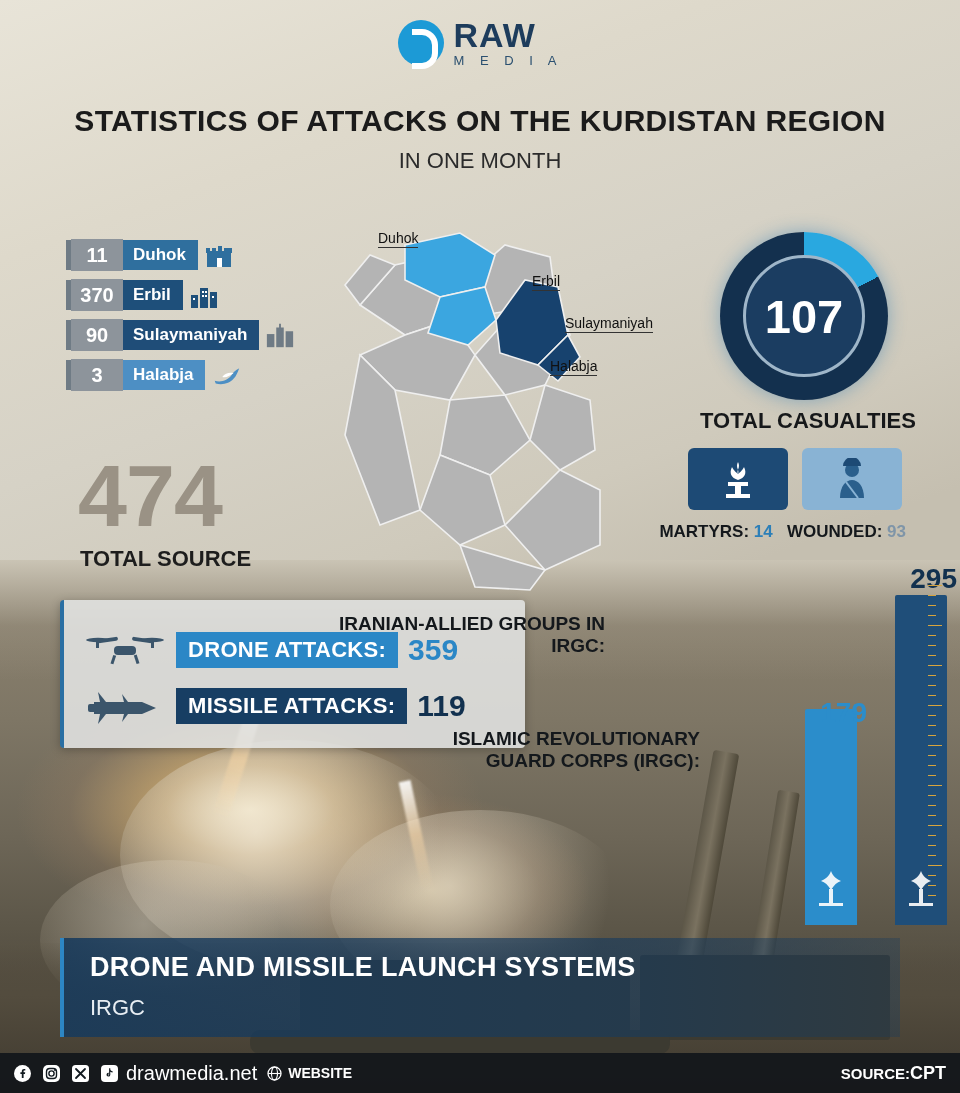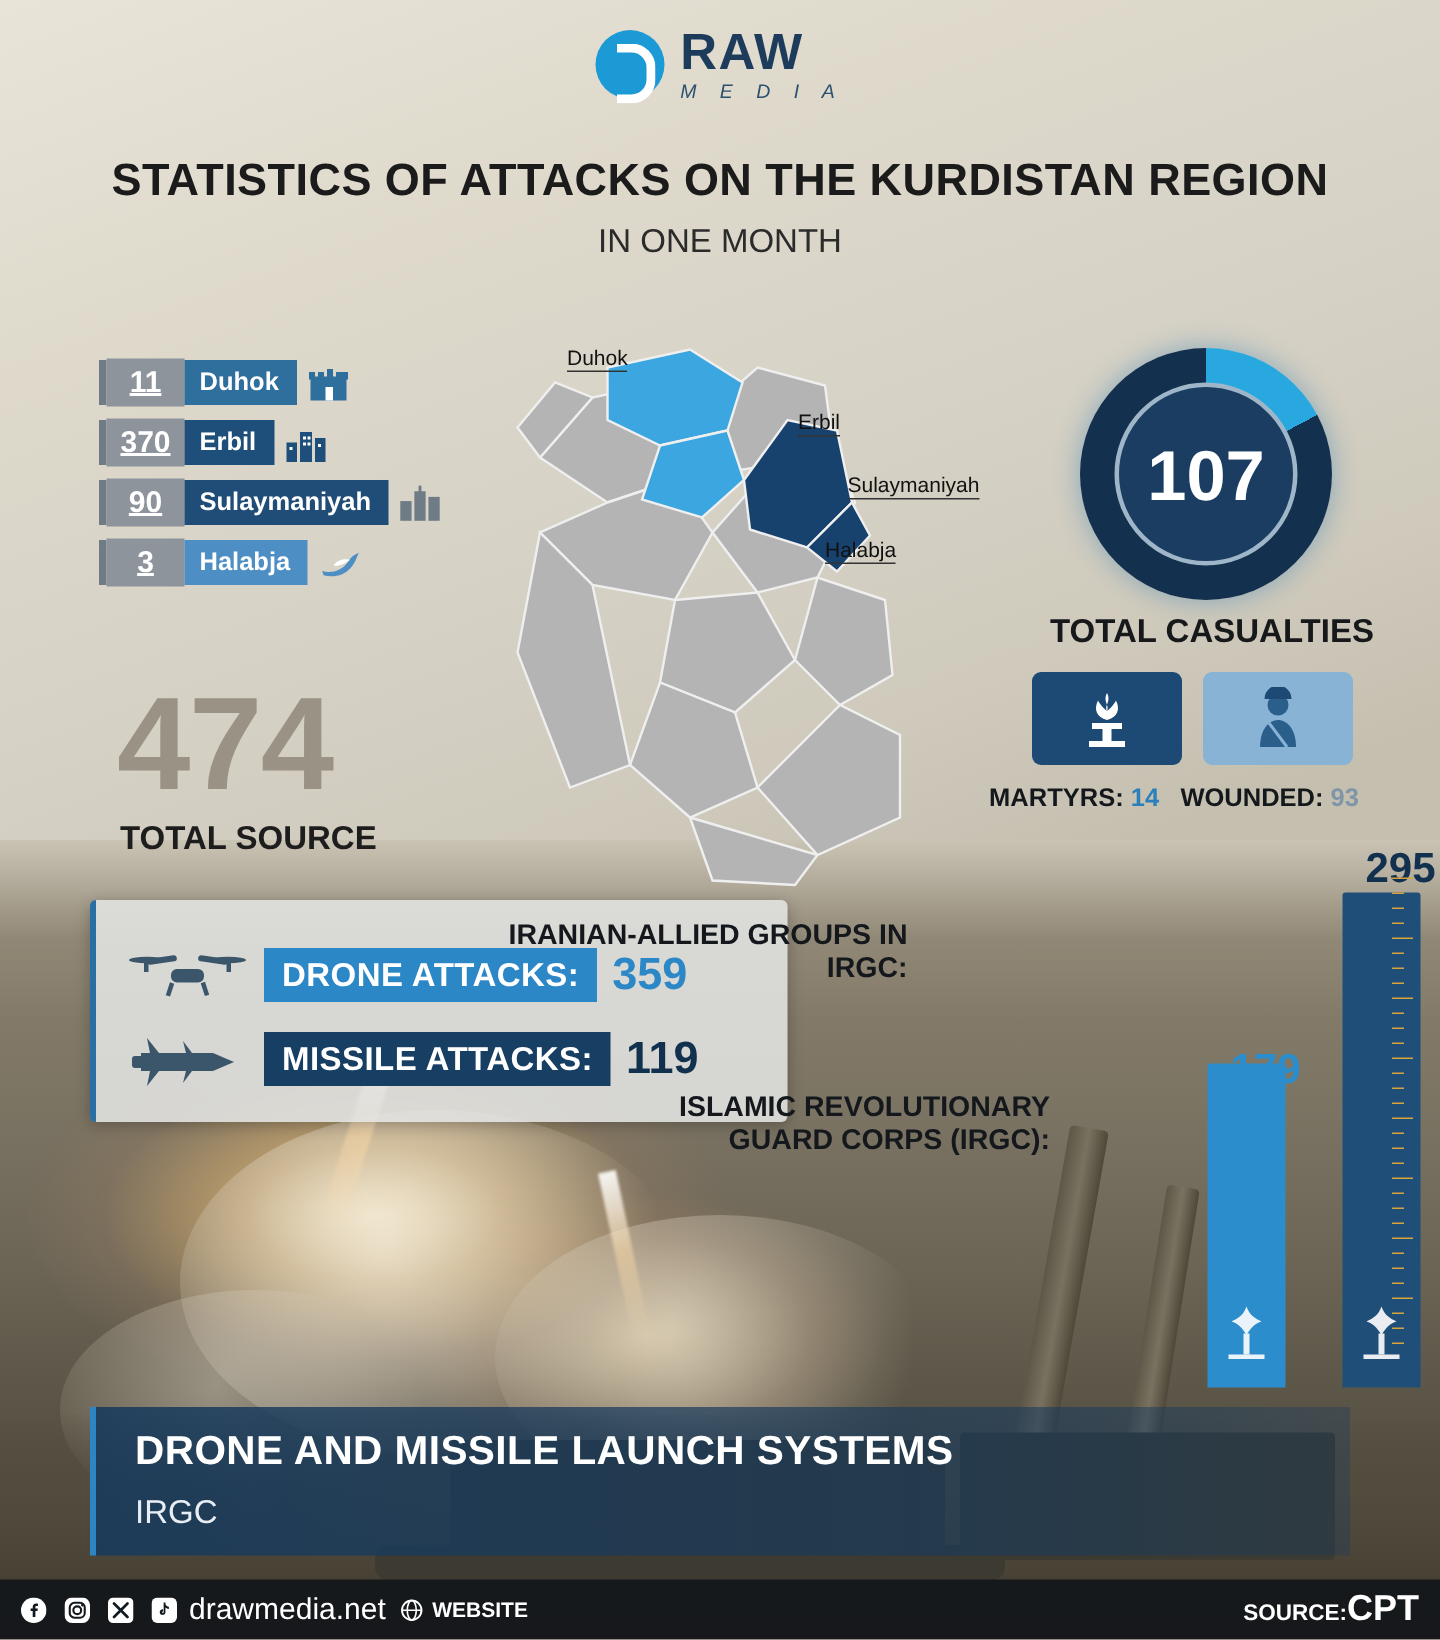--- a/index.html
+++ b/index.html
@@ -91,21 +91,20 @@
     font-weight: bold;
     letter-spacing: 1px;
     color: #1d3c5c;
   }
   .logo-sub {
     font-size: 13px;
     letter-spacing: 6px;
     color: #2b5070;
     text-align: right;
     margin-top: 2px;
-    font-style: italic;
   }
   .title {
     position: absolute;
     top: 104px; left: 0; right: 0;
     text-align: center;
     font-size: 30px;
     font-weight: bold;
     letter-spacing: 0.3px;
     color: #1b1b1b;
     font-stretch: condensed;
@@ -129,21 +128,20 @@
   .city-tick { width: 5px; height: 30px; background: #6f7b85; }
   .city-num {
     background: #8d949b;
     color: #fff;
     font-size: 20px;
     font-weight: bold;
     height: 30px;
     min-width: 52px;
     display: flex; align-items: center; justify-content: center;
     padding: 16px 7px;
-    text-decoration: underline;
   }
   .city-name {
     color: #fff;
     font-size: 17px;
     font-weight: bold;
     height: 30px;
     display: flex; align-items: center;
     padding: 0 12px 0 10px;
   }
   .c-duhok { background: #2f6f9e; }
@@ -360,21 +358,21 @@
     color: #fff;
     font-size: 14px;
     font-weight: bold;
   }
   .source {
     margin-left: auto;
     color: #fff;
     font-size: 15px;
     font-weight: bold;
   }
-  .source b { font-size: 24px; }
+  .source b { font-size: 18px; }
 </style>
 </head>
 <body>
 
 <div id="page">
 
   <div class="photo">
     <div class="smoke" style="left:120px; top:180px; width:340px; height:230px;"></div>
     <div class="smoke" style="left:330px; top:250px; width:300px; height:190px; opacity:.7;"></div>
     <div class="smoke" style="left:40px; top:300px; width:260px; height:160px; opacity:.55;"></div>

